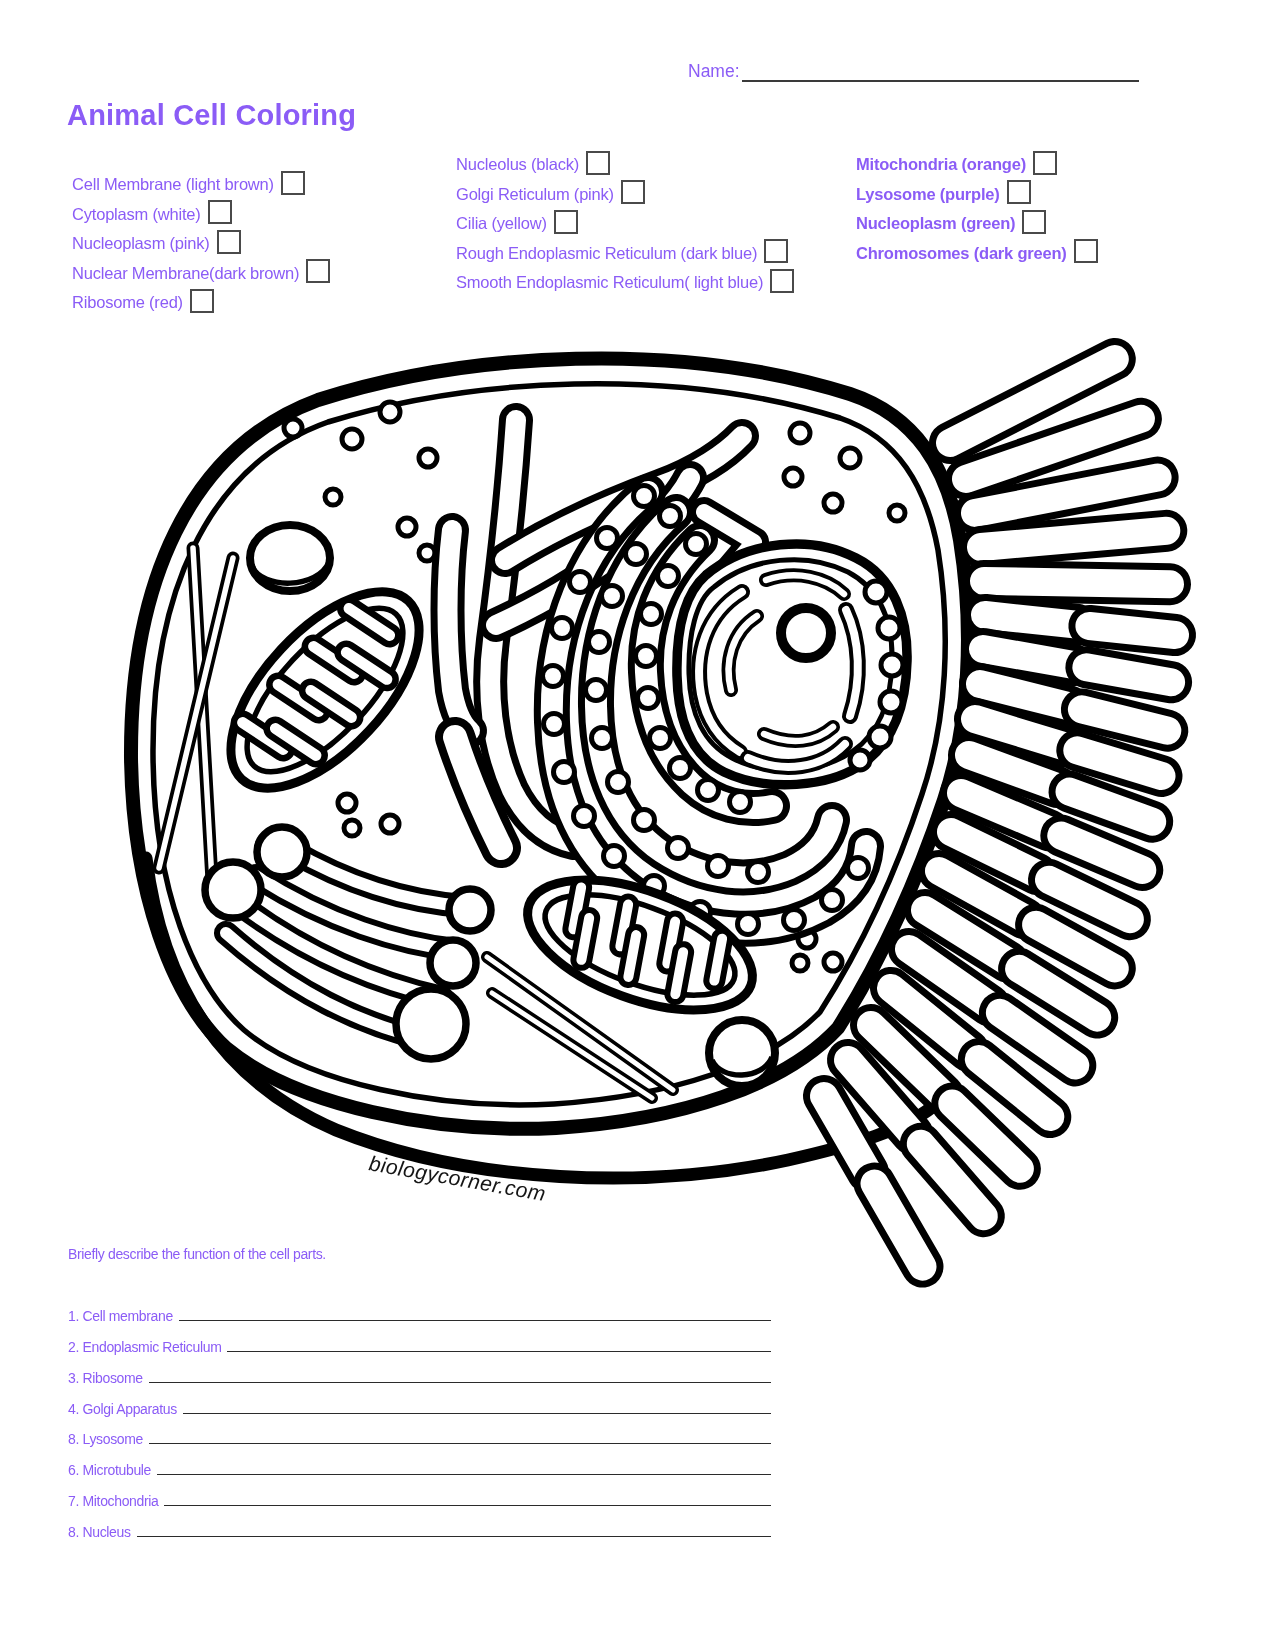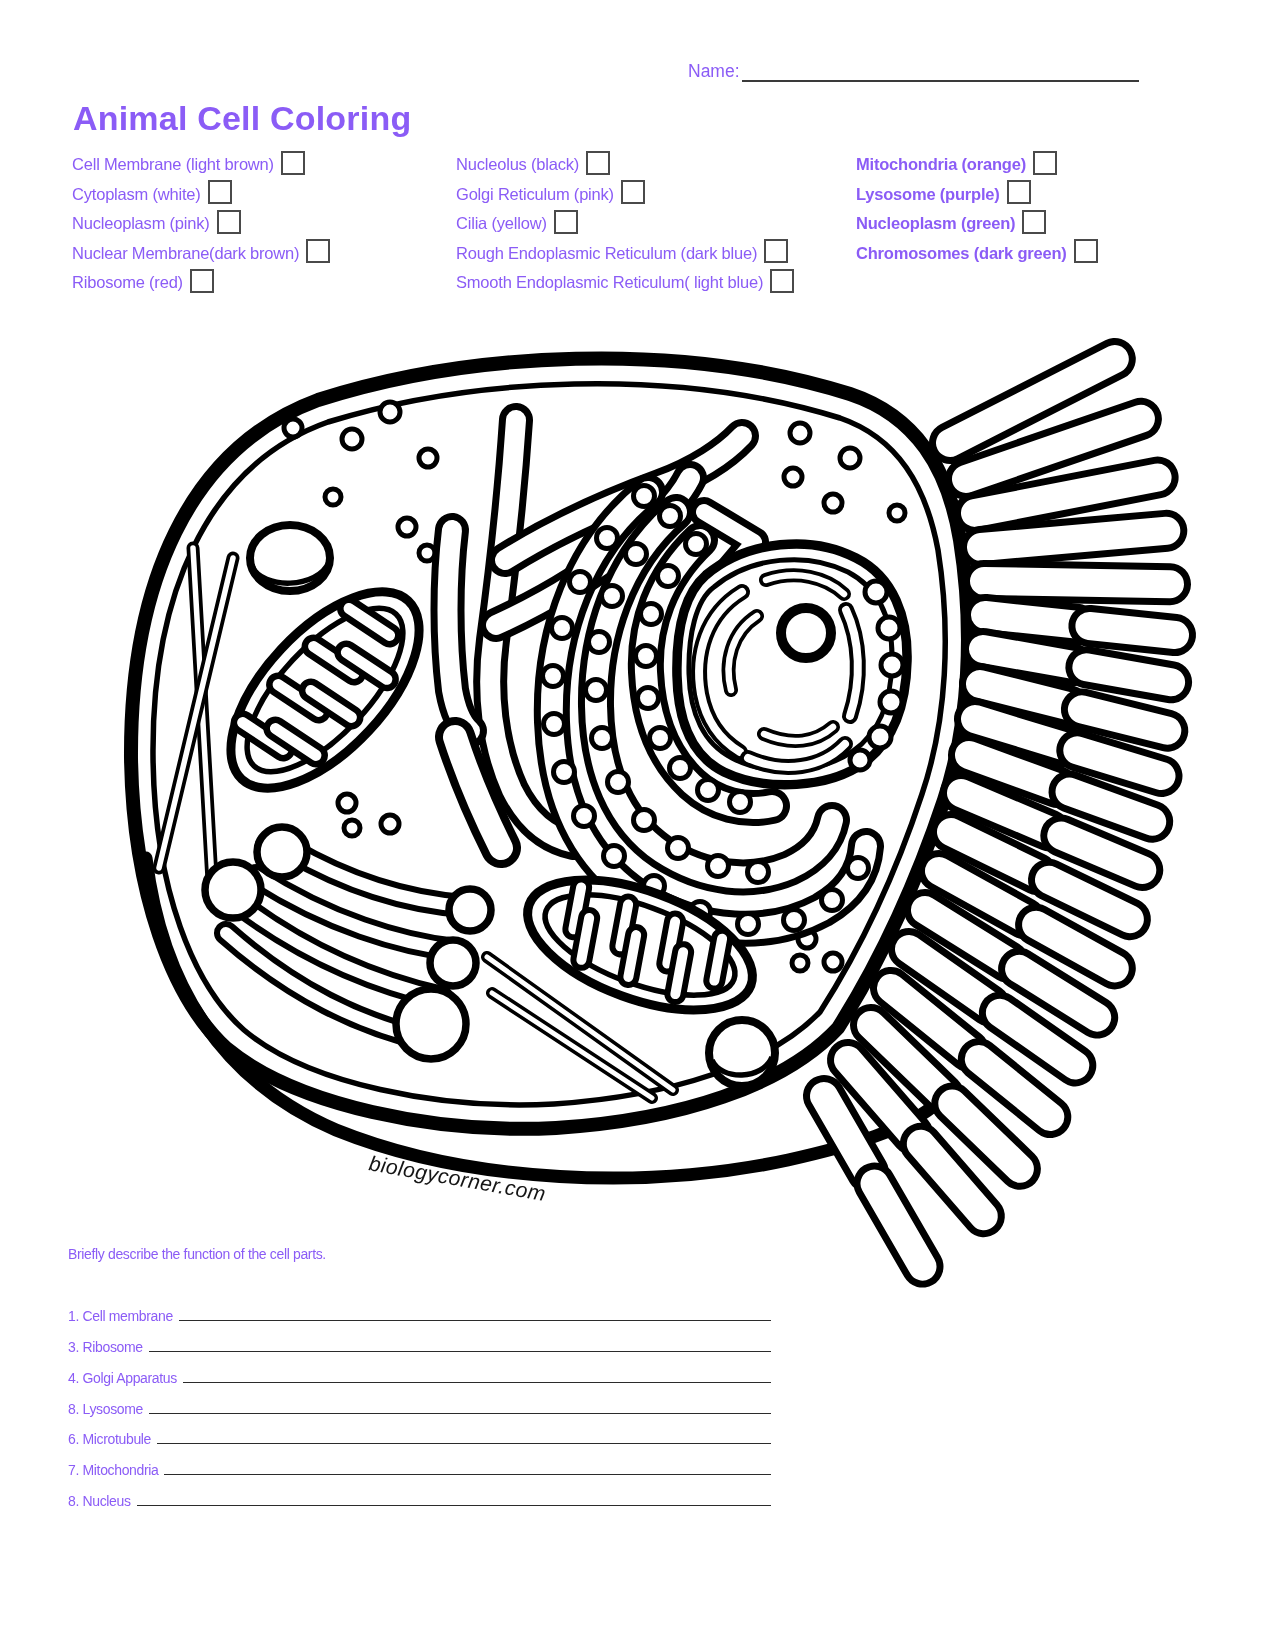--- a/index.html
+++ b/index.html
@@ -3,24 +3,24 @@
 <meta charset="utf-8">
 <style>
   html,body{margin:0;padding:0;background:#ffffff;}
   .page{
     position:relative; width:1275px; height:1651px; background:#ffffff;
     font-family:"Liberation Sans", sans-serif; color:#8b5cf6; overflow:hidden;
   }
   
   .name-row{position:absolute; left:688px; top:60px; display:flex; align-items:flex-end; font-size:17.5px;}
   .name-line{display:inline-block; width:397px; height:20px; border-bottom:2px solid #3a3a3a; margin-left:2px;}
-  .title{position:absolute; left:73px; top:99px; font-size:34px; font-weight:bold; letter-spacing:.2px; margin:0;}
+  .title{position:absolute; left:67px; top:99px; font-size:29px; font-weight:bold; letter-spacing:.2px; margin:0;}
   
   .col{position:absolute; top:150px;}
-  .col.c1{left:72px;} .col.c2{left:456px;} .col.c3{left:856px;font-weight:bold;}
+  .col.c1{left:72px;margin-top:20px;} .col.c2{left:456px;} .col.c3{left:856px;font-weight:bold;}
   .chk-row{display:flex; align-items:center; height:29.5px; font-size:16.5px; letter-spacing:-0.2px; white-space:nowrap;}
   .chk-box{display:inline-block; width:20px; height:20px; border:2px solid #4a4a4a; margin-left:7px; transform:translateY(-2px); background:#fff;}
   
   .fig{position:absolute; left:0; top:0; width:1275px; height:1651px;}
   .tube{stroke:#000; fill:none; stroke-linecap:round; stroke-linejoin:round;}
   .tube-fill{fill:none; stroke-linecap:round; stroke-linejoin:round;}
   .outline{stroke:#000; fill:none;}
   .whitefill{fill:#ffffff; stroke:#000;}
   .wm{font-family:"Liberation Sans", sans-serif; font-style:italic; font-size:21px; fill:#151515; letter-spacing:.5px;}
   
@@ -393,20 +393,24 @@
 
   <div class="questions">
     <p class="q-intro">Briefly describe the function of the cell parts.</p>
     <div>
 
         <div class="q-row">
           <span class="q-label">1. Cell membrane</span>
           <span class="q-line"></span>
         </div>
 
+        <div class="q-row">
+          <span class="q-label">2. Endoplasmic Reticulum</span>
+          <span class="q-line"></span>
+        </div>
 
         <div class="q-row">
           <span class="q-label">3. Ribosome</span>
           <span class="q-line"></span>
         </div>
 
         <div class="q-row">
           <span class="q-label">4. Golgi Apparatus</span>
           <span class="q-line"></span>
         </div>

